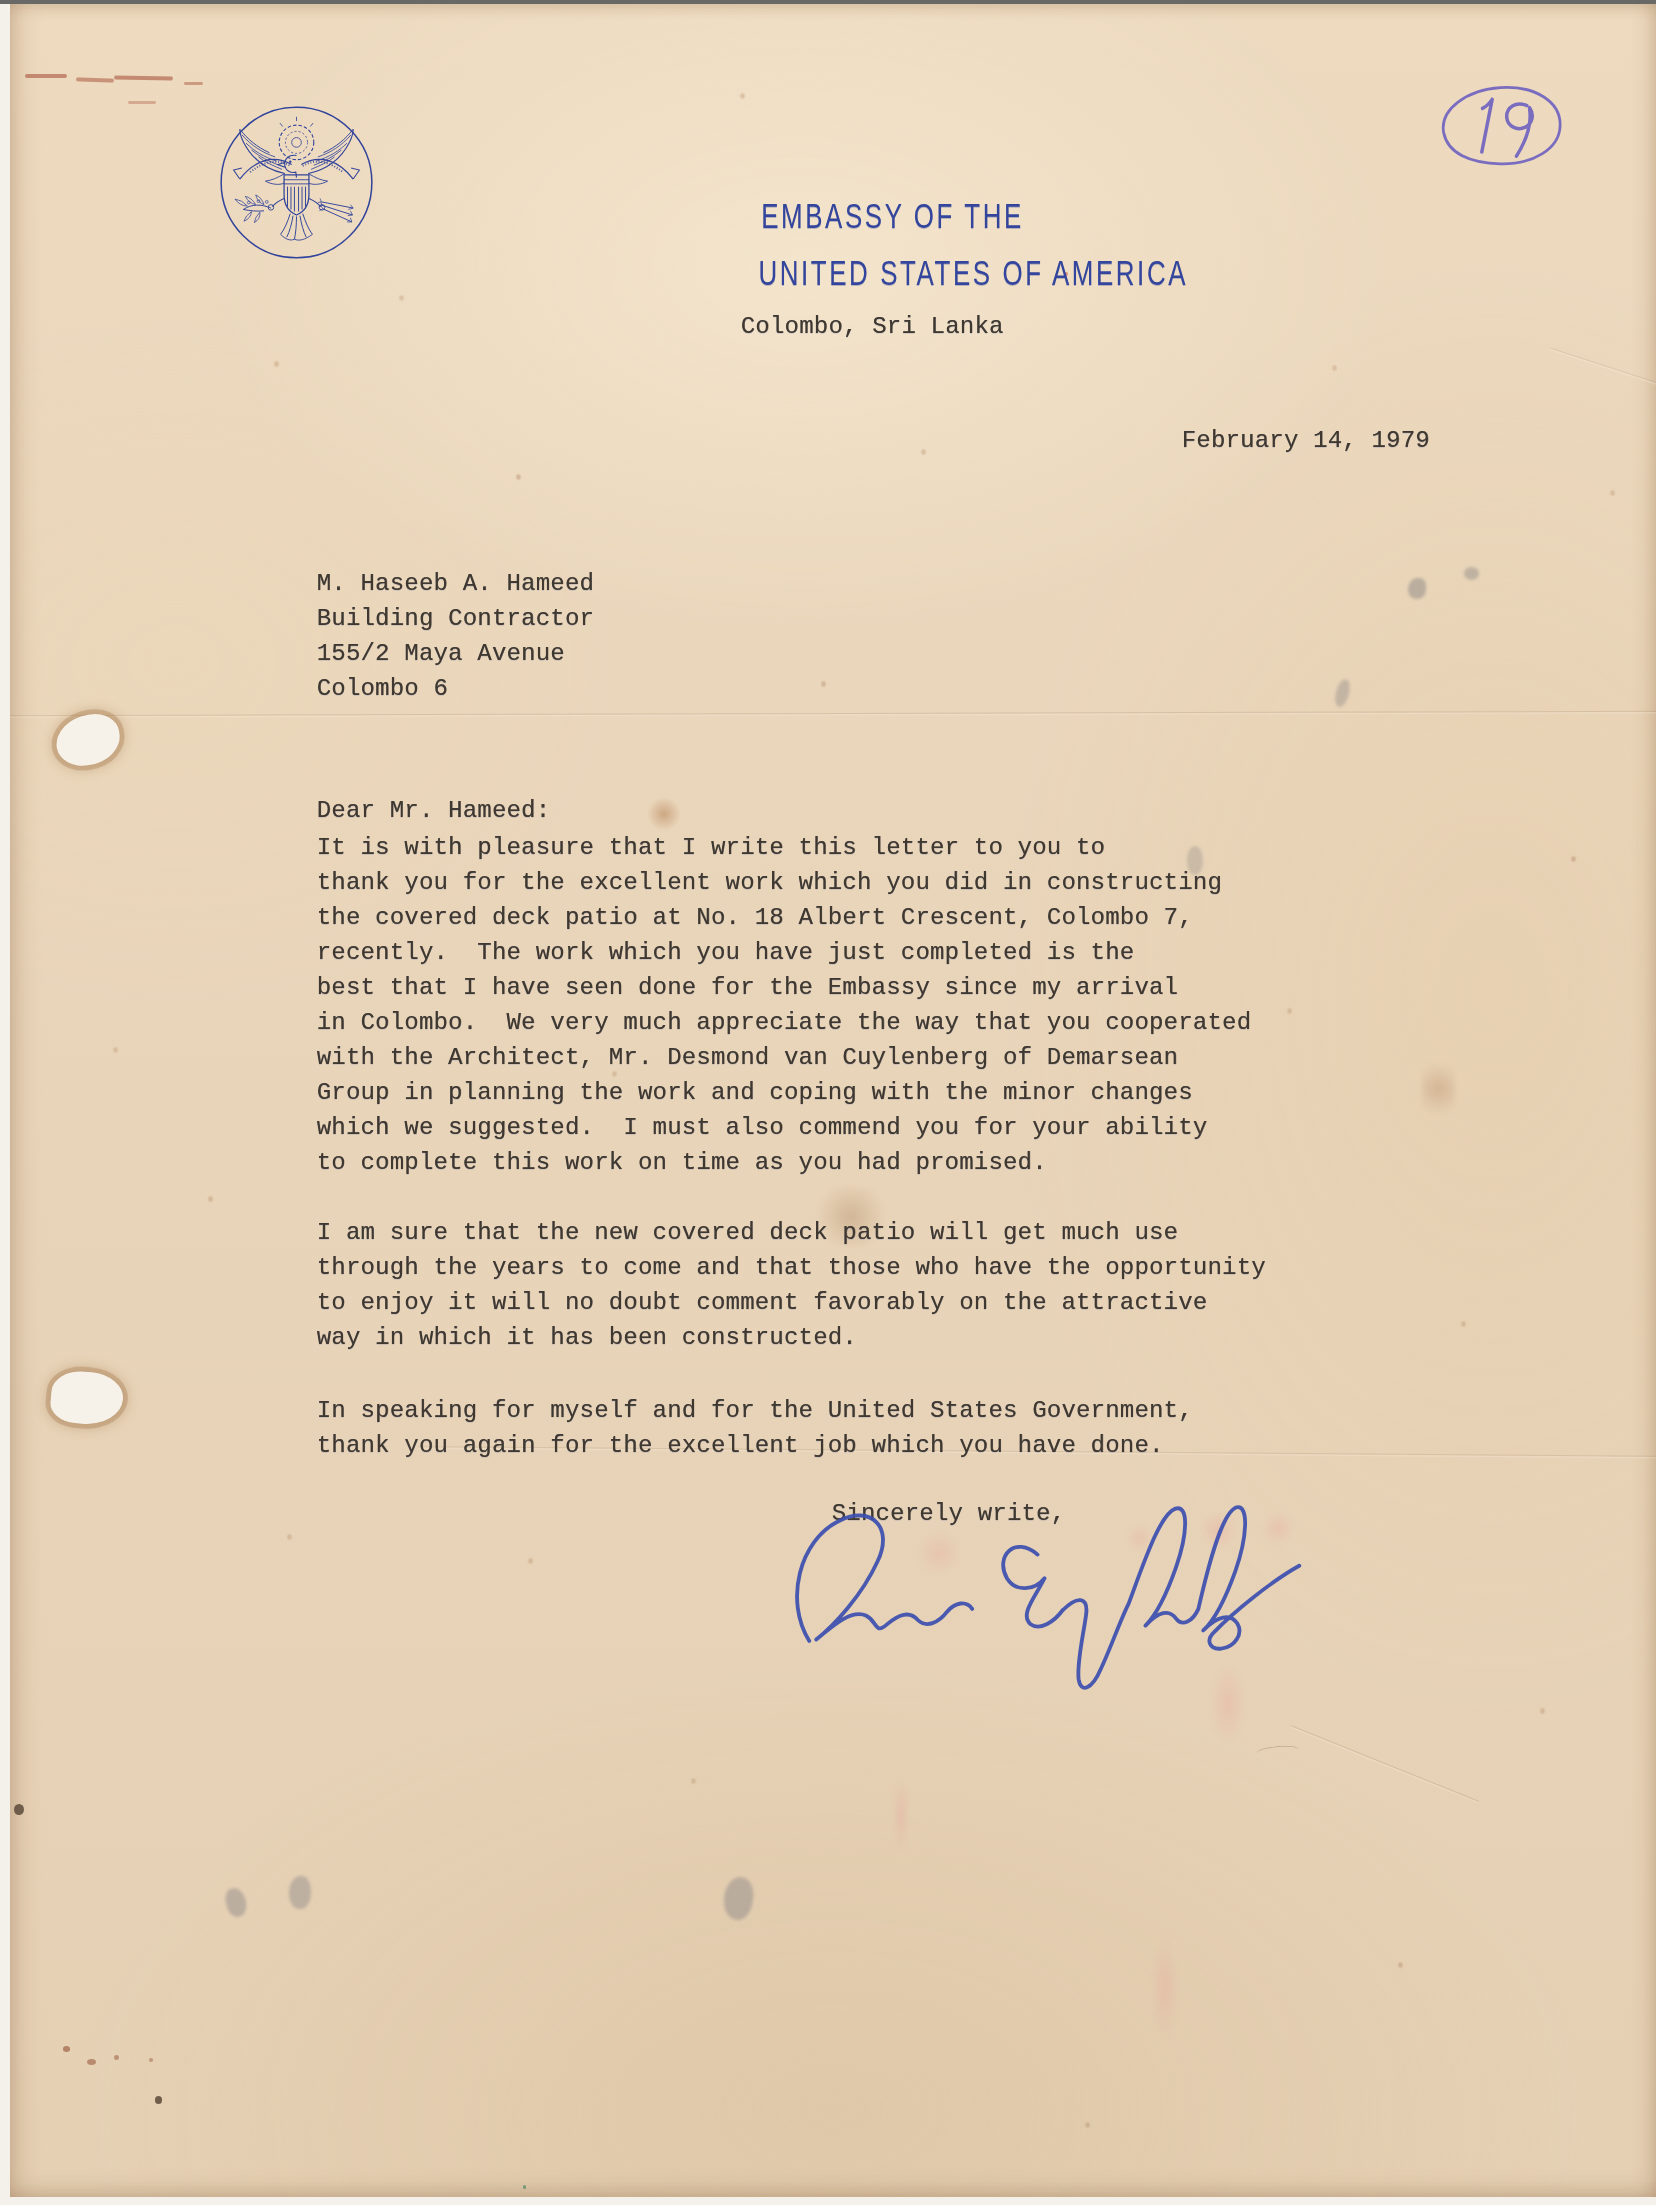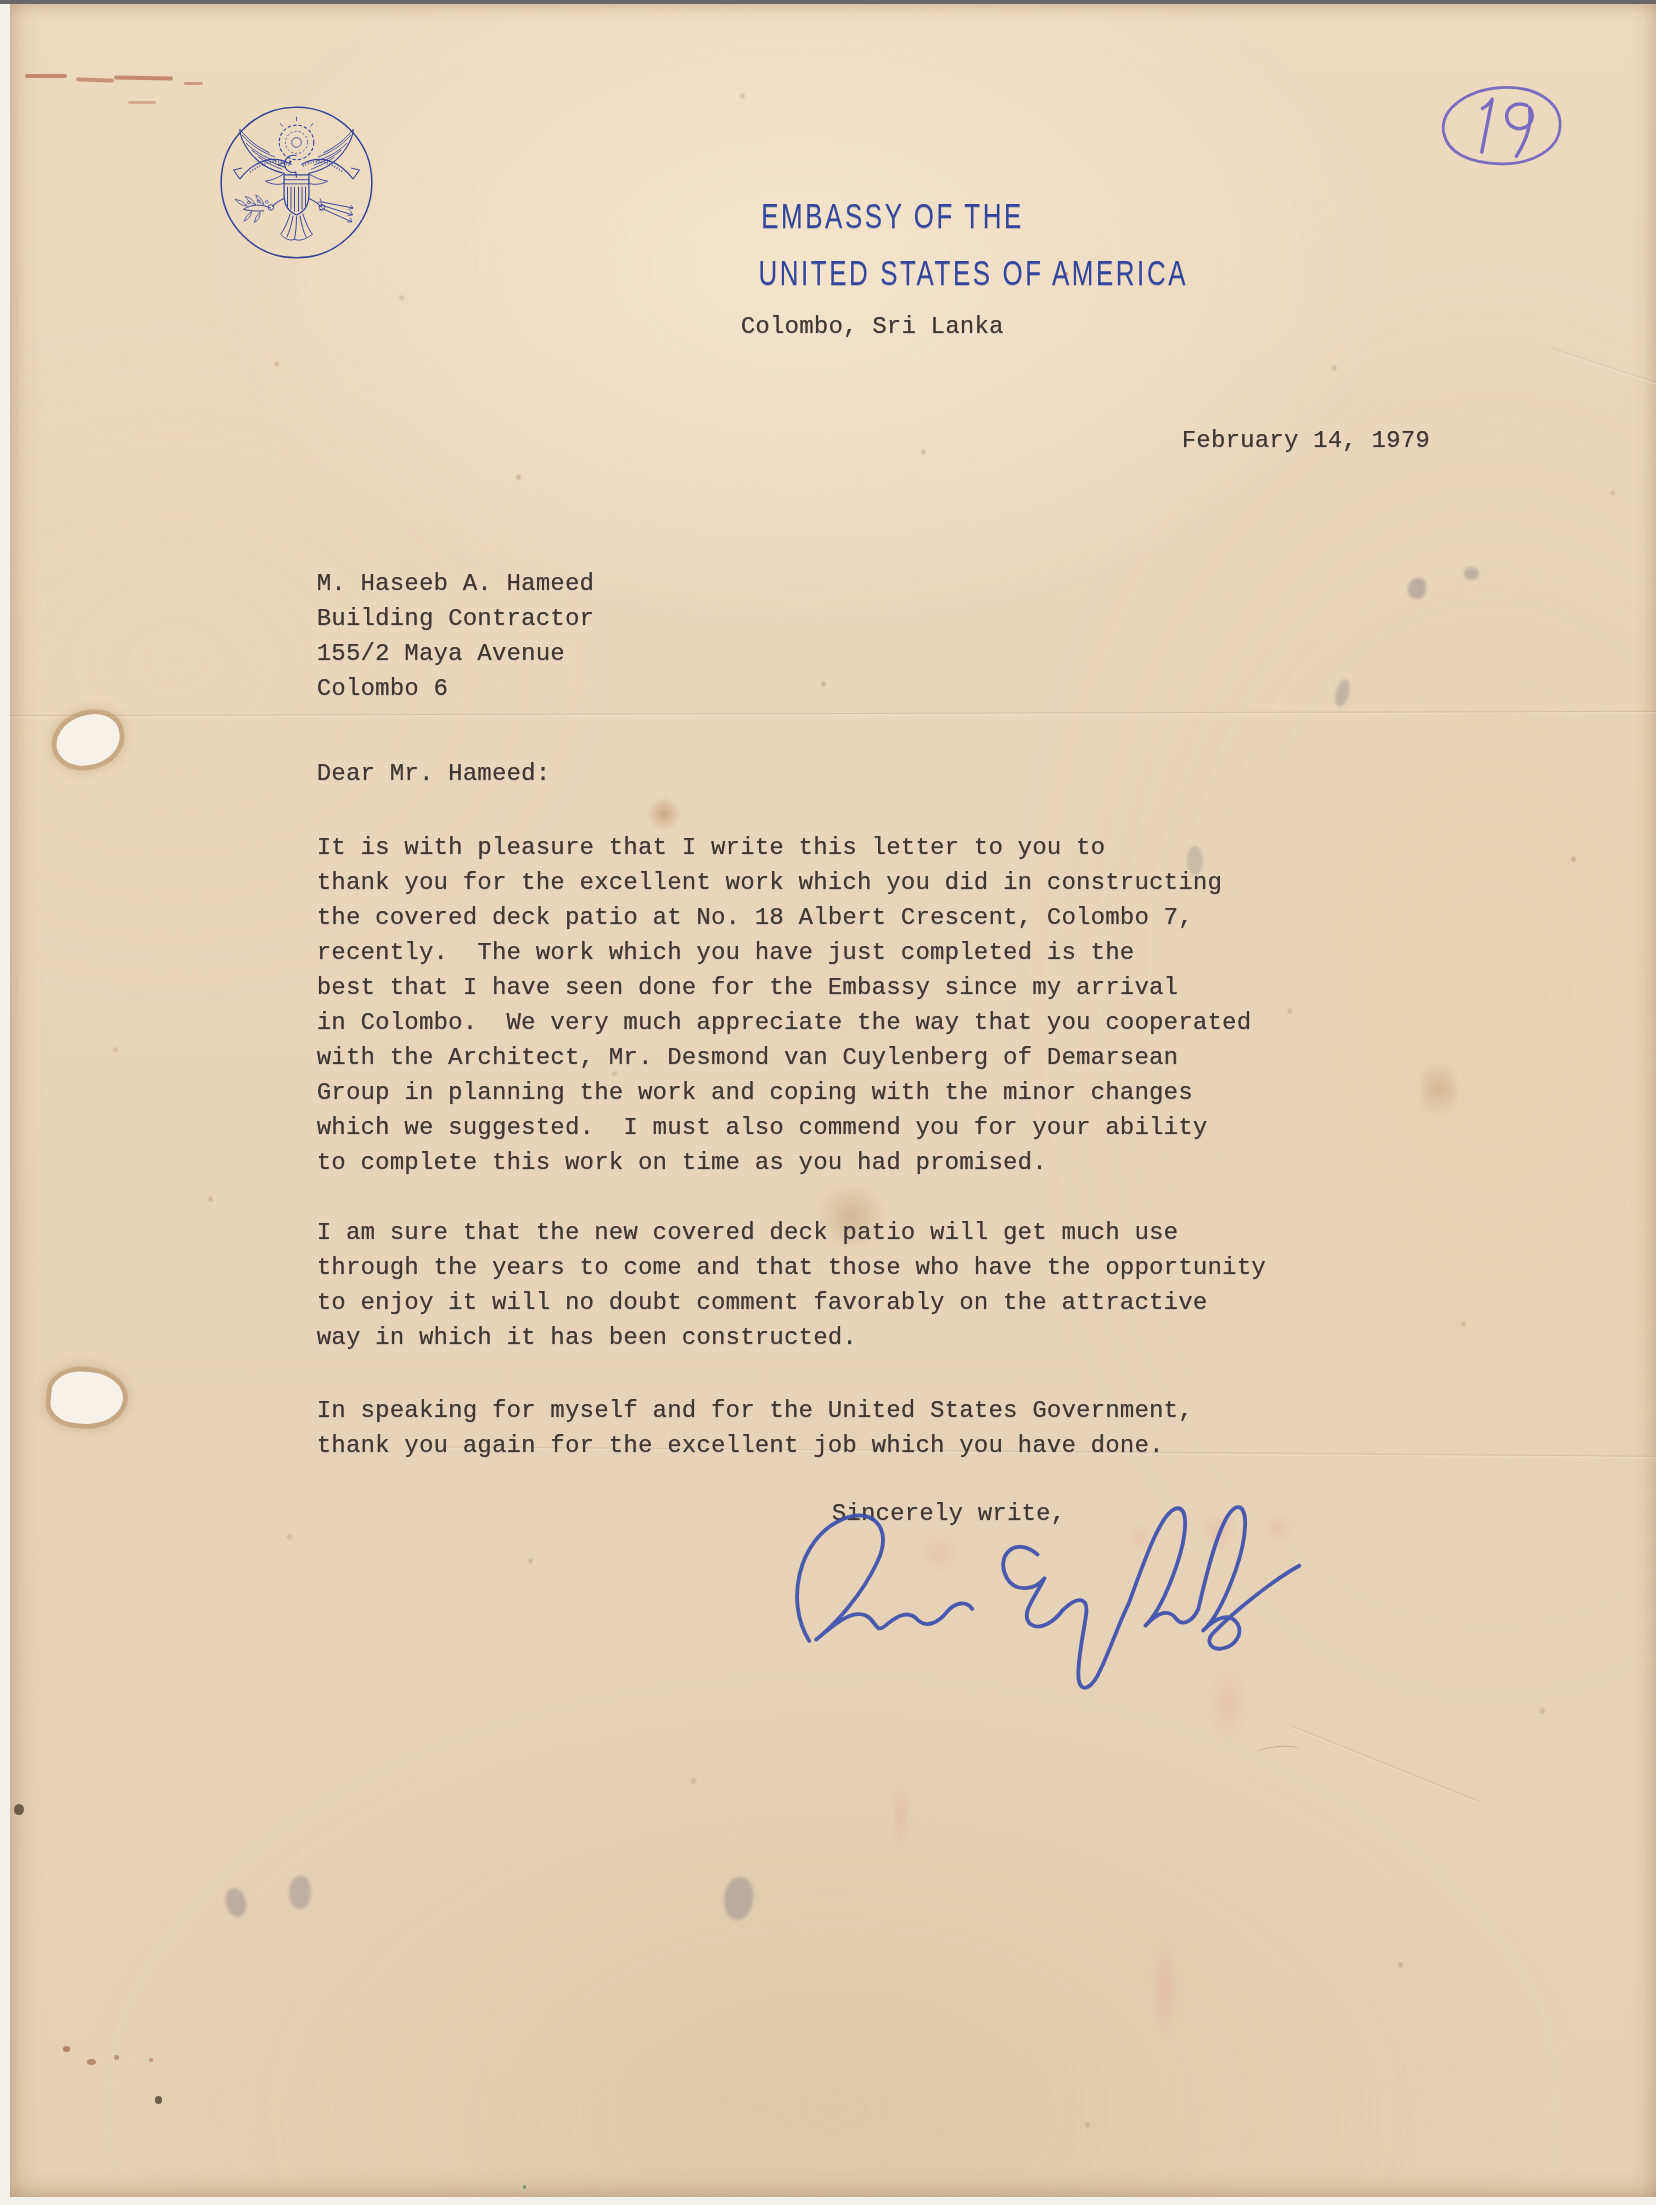--- a/index.html
+++ b/index.html
@@ -177,21 +177,21 @@
     <span class="tw inner" style="position:static;">Colombo, Sri Lanka</span>
   </div>
 
   <div class="tw" style="left:1172px;top:372px;margin-top:47px;">February 14, 1979</div>
 
   <div class="tw" style="left:307px;top:538px;margin-top:24px;">M. Haseeb A. Hameed
 Building Contractor
 155/2 Maya Avenue
 Colombo 6</div>
 
-  <div class="tw" style="left:307px;top:752px;">Dear Mr. Hameed:</div>
+  <div class="tw" style="left:307px;top:789px;">Dear Mr. Hameed:</div>
 
   <div class="tw" style="left:307px;top:826px;">It is with pleasure that I write this letter to you to
 thank you for the excellent work which you did in constructing
 the covered deck patio at No. 18 Albert Crescent, Colombo 7,
 recently.  The work which you have just completed is the
 best that I have seen done for the Embassy since my arrival
 in Colombo.  We very much appreciate the way that you cooperated
 with the Architect, Mr. Desmond van Cuylenberg of Demarsean
 Group in planning the work and coping with the minor changes
 which we suggested.  I must also commend you for your ability

